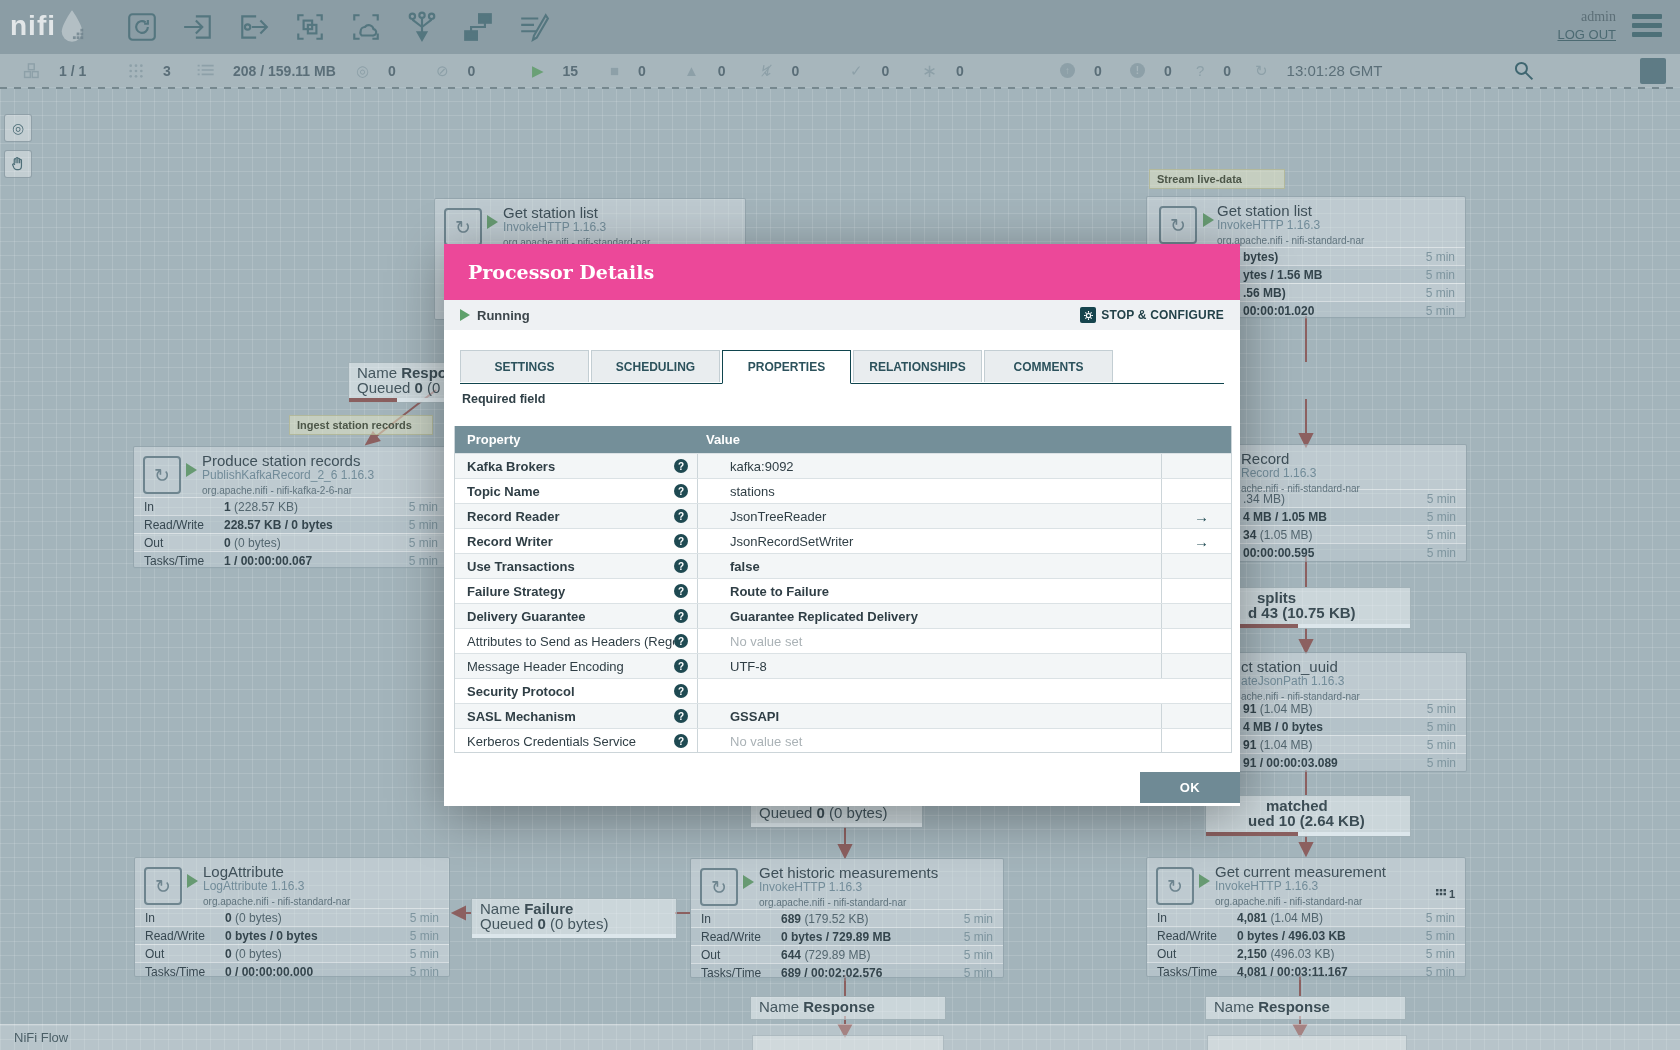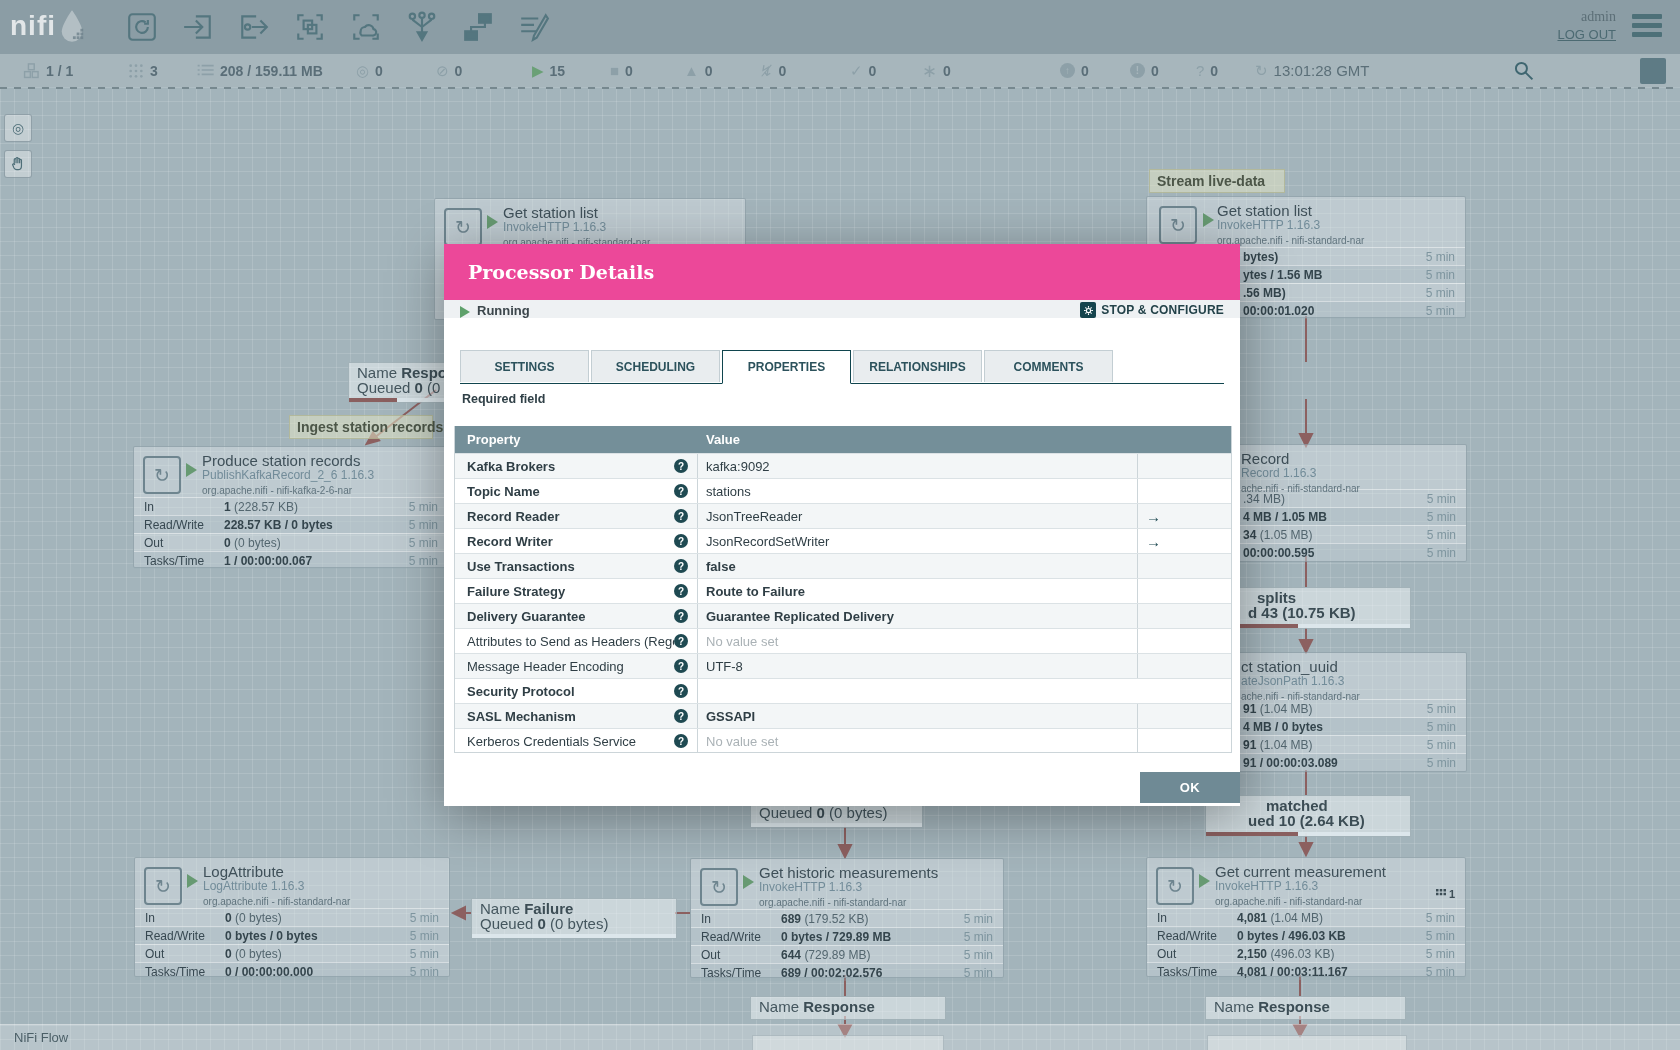--- a/index.html
+++ b/index.html
@@ -16,21 +16,21 @@
   #userblk{position:absolute;right:64px;top:8px;text-align:right;line-height:18px;}
   #user-name{font-size:14px;color:#5c6f77;font-family:"Liberation Serif",serif;}
   #logout{font-size:13px;color:#4c6a72;text-decoration:underline;cursor:pointer;}
   #burger{position:absolute;right:18px;top:14px;width:30px;cursor:pointer;}
   #burger div{height:5px;background:#4d7078;margin-bottom:4px;border-radius:1px;}
 
   
   #sbar{position:absolute;left:0;top:54px;width:1680px;height:33px;background:#a7b6bc;z-index:3;}
   #sbar:after{content:"";position:absolute;left:0;bottom:-2px;height:2px;width:100%;
      background:repeating-linear-gradient(90deg,#76888f 0 7px,transparent 7px 14px);}
-  .sbi{position:absolute;top:0;height:33px;display:flex;align-items:center;gap:6px;
+  .sbi{position:absolute;top:0;height:33px;display:flex;align-items:center;gap:19px;
        color:#8da0a8;font-size:15px;}
   .sbi .num{color:#5a6e78;font-weight:bold;font-size:14px;}
   .sbi .glyph{font-size:15px;line-height:1;}
   .gn-green{color:#6aa076;}
   .circ{display:inline-flex;align-items:center;justify-content:center;width:15px;height:15px;
         border-radius:50%;background:#8da0a8;color:#a7b6bc;font-size:10px;font-weight:bold;}
   #sq-btn{position:absolute;right:100px;top:4px;width:26px;height:26px;background:#5e7b85;
         border-radius:2px;cursor:pointer;}
   #search-btn{position:absolute;right:146px;top:5px;cursor:pointer;}
 
@@ -73,35 +73,35 @@
         font-size:15px;color:#44565e;line-height:15px;padding:2px 8px 5px 8px;z-index:2;white-space:nowrap;}
   .qlabel b{color:#3c4d55;}
   .qbar{position:absolute;left:0;bottom:0;height:4px;width:100%;display:flex;}
   .qbar .m{background:#8a5f5f;height:100%;}
   .qbar .l{background:rgba(222,232,236,0.9);height:100%;flex:1;}
   .pad1{padding-left:43px;}
   .pad2{padding-left:34px;}
   .pad3{padding-left:52px;}
 
   .ylabel{position:absolute;background:rgba(226,228,196,0.55);border:1px solid rgba(165,170,130,0.6);
-        font-size:14px;font-weight:bold;color:#4c5648;padding:3px 7px;z-index:2;white-space:nowrap;}
+        font-size:11px;font-weight:bold;color:#4c5648;padding:3px 7px;z-index:2;white-space:nowrap;}
 
   .stub{position:absolute;background:rgba(235,240,242,0.45);border:1px solid rgba(115,135,145,0.55);z-index:2;}
 
   #crumbbar{position:absolute;left:0;top:937px;width:1680px;height:26px;
      background:rgba(255,255,255,0.22);border-top:1px solid rgba(255,255,255,0.35);z-index:2;}
   #crumb{position:absolute;left:14px;top:5px;font-size:13px;color:#4b5f67;}
 
   
   #modal{position:absolute;left:444px;top:244px;width:796px;height:562px;background:#ffffff;
      box-shadow:0 10px 50px rgba(0,0,0,0.35);z-index:10;}
   #mhdr{height:56px;background:#ec4899;display:flex;align-items:center;}
   #mtitle{color:#ffffff;font-family:"DejaVu Serif","Liberation Serif",serif;font-weight:bold;
      font-size:19px;padding-left:24px;}
-  #mstatus{height:18px;background:#eef1f3;display:flex;align-items:flex-end;padding:0 16px;}
+  #mstatus{height:30px;background:#eef1f3;display:flex;align-items:center;padding:0 16px;}
   .runplay{width:0;height:0;border-left:10px solid #5ea16b;border-top:6px solid transparent;
      border-bottom:6px solid transparent;margin-right:7px;}
   #mstate{font-size:13px;font-weight:bold;color:#3c464b;}
   #maction{margin-left:auto;display:flex;align-items:center;gap:5px;cursor:pointer;}
   #maction .txt{font-size:12px;font-weight:bold;color:#234249;letter-spacing:0.2px;}
   .gearbox{width:16px;height:16px;background:#15444d;border-radius:2px;display:flex;
      align-items:center;justify-content:center;}
   #tabbar{position:absolute;left:16px;top:106px;width:764px;border-bottom:1px solid #10454e;
      display:flex;gap:2px;}
   .tab{width:127px;height:31px;background:#e9edef;border:1px solid #c3ced3;border-bottom:none;
@@ -111,21 +111,21 @@
      margin-bottom:-1px;height:32px;}
   #reqnote{position:absolute;left:18px;top:148px;font-size:12.5px;font-weight:bold;color:#304047;}
   #ptable{position:absolute;left:10px;top:182px;width:776px;height:326px;overflow:hidden;
      border:1px solid #ccd5d9;border-top:none;}
   #phead{display:flex;height:27px;background:#748f99;color:#fff;font-size:13px;font-weight:bold;
      align-items:center;}
   .col-p{width:243px;box-sizing:border-box;padding-left:12px;}
   .col-v{width:440px;box-sizing:border-box;padding-left:8px;}
   .col-x{flex:1;box-sizing:border-box;padding-left:8px;}
   .trow{display:flex;height:24px;align-items:center;font-size:13px;color:#2f3e45;
-     border-top:1px solid #dbe2e5;}
+     border-top:1px solid #dbe2e5;gap:24px;}
   .trow:nth-child(even){background:#f3f6f7;}
   .trow .col-p{display:flex;align-items:center;border-right:1px solid #ccd5d9;height:100%;}
   .trow .col-v{border-right:1px solid #ccd5d9;height:100%;display:flex;align-items:center;}
   .trow .col-x{height:100%;display:flex;align-items:center;}
   .trow.req .pname{font-weight:bold;}
   .trow.choice .col-v{font-weight:bold;}
   .trow.empty .col-v{color:#aab2b6;font-weight:normal;}
   .pname{flex:1;white-space:nowrap;overflow:hidden;}
   .qmark{width:14px;height:14px;border-radius:50%;background:#1f4a52;color:#fff;font-size:10px;
      font-weight:bold;display:flex;align-items:center;justify-content:center;margin-right:9px;cursor:pointer;}

